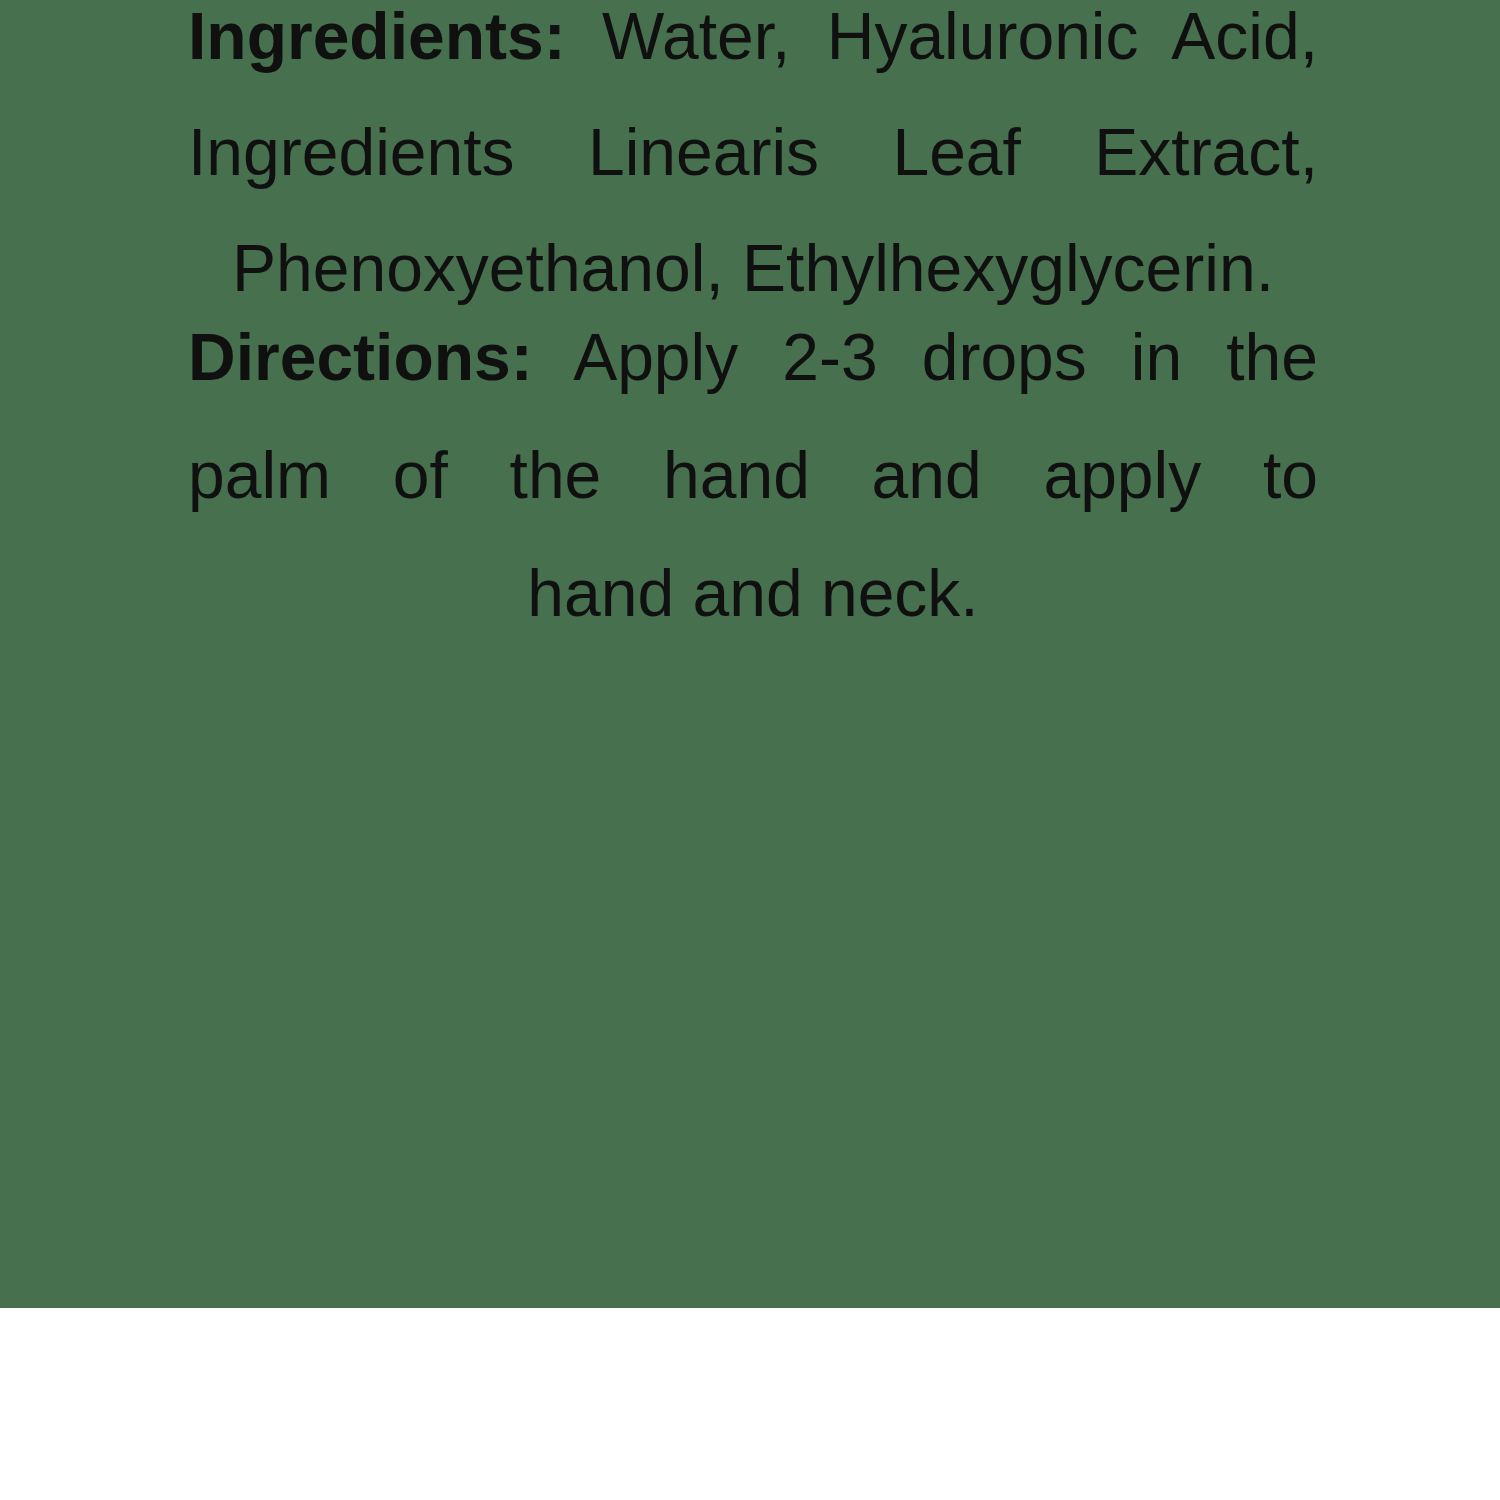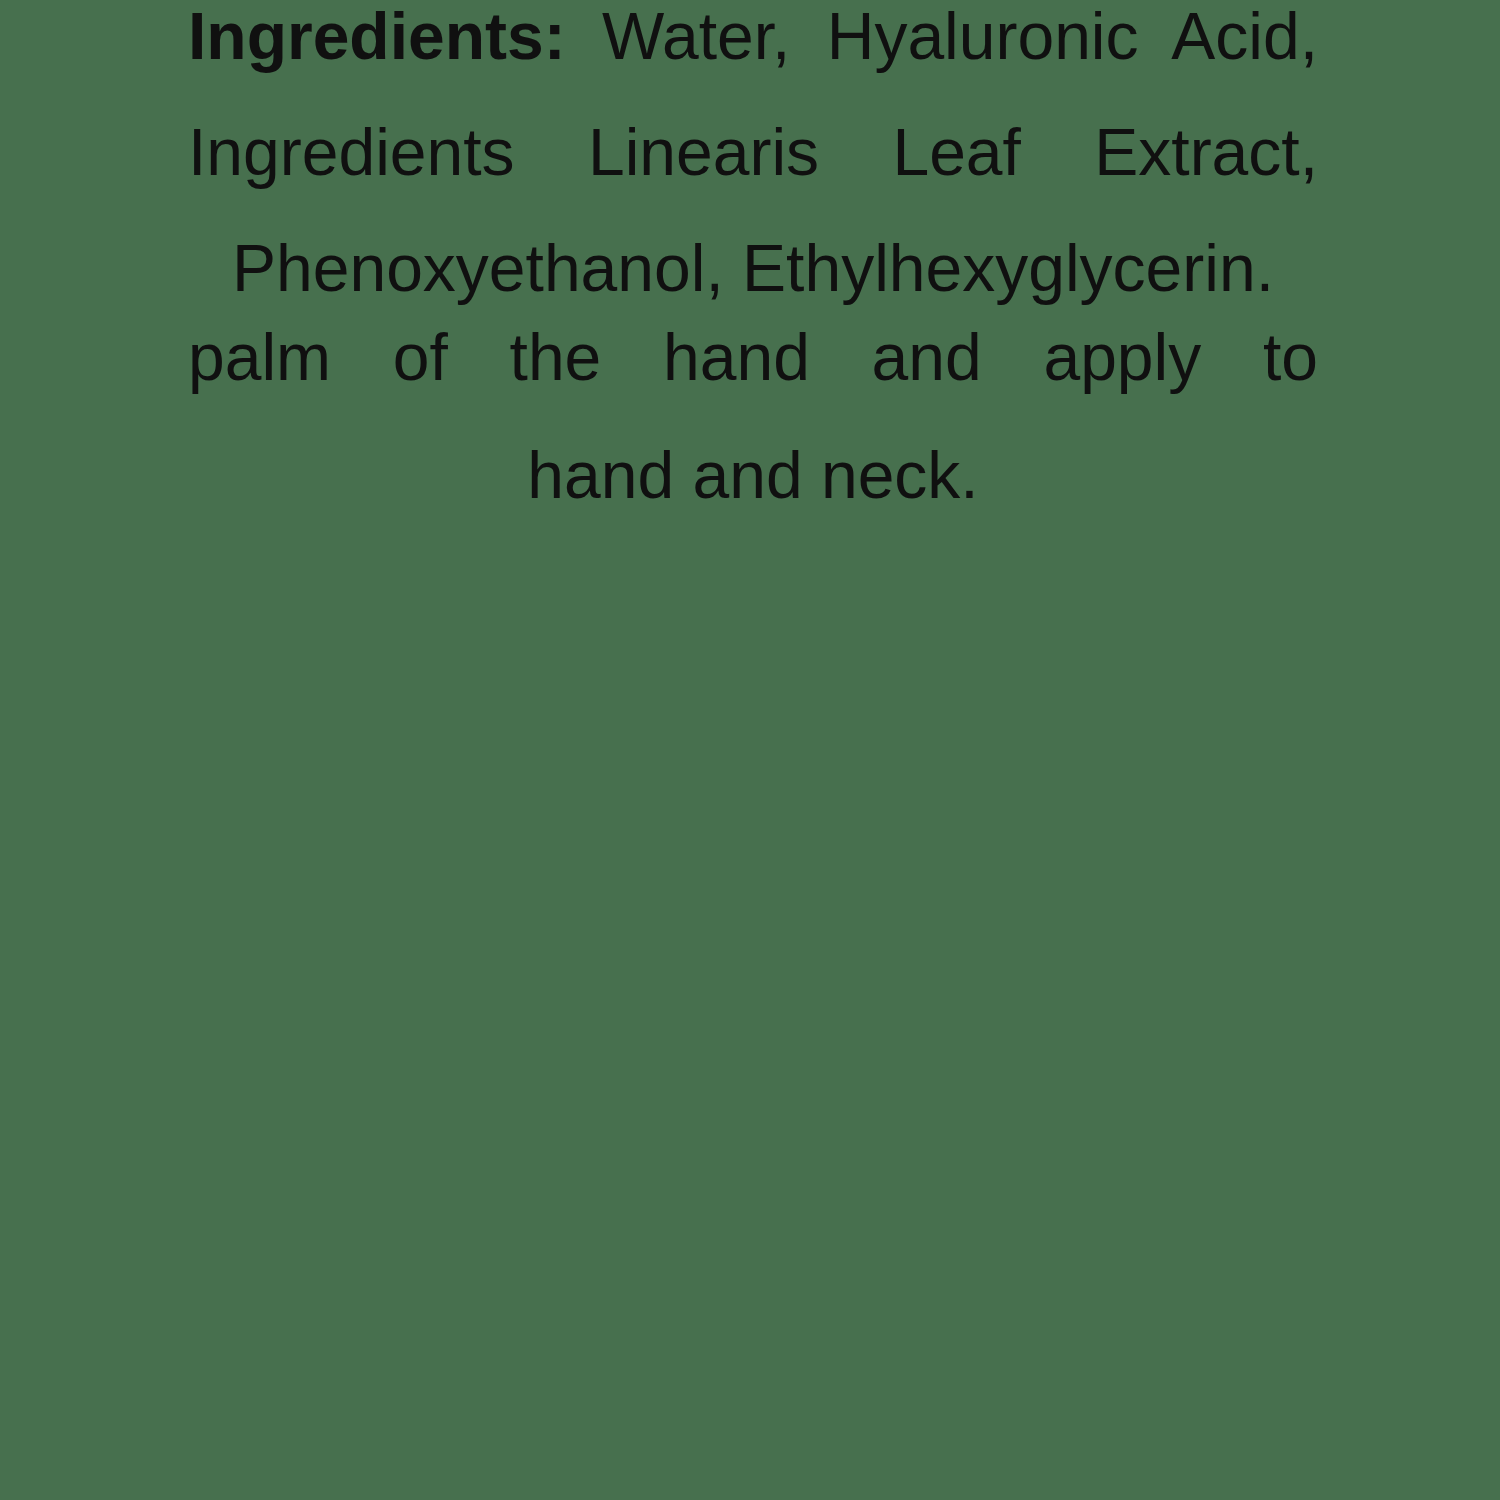--- a/index.html
+++ b/index.html
@@ -2,21 +2,21 @@
 <html><head>
 <meta charset="utf-8">
 <style>
   html, body {
     margin: 0;
     padding: 0;
   }
   .canvas {
     position: relative;
     width: 1500px;
-    height: 1500px;
+    height: 1308px;
     overflow: hidden;
     background: #47704E; 
     font-family: "Liberation Sans", sans-serif;
     text-decoration: underline;
   }
   .label-text {
     position: absolute;
     left: 188px;
     top: -22px;
     width: 1130px;
@@ -55,18 +55,22 @@
     <div class="para1">
       <div class="line justify">
         <span class="bold">Ingredients:</span>
         <span>Water, Hyaluronic Acid,</span>
       </div>
       <div class="line justify">Ingredients Linearis Leaf Extract,</div>
       <div class="line leftline">Phenoxyethanol, Ethylhexyglycerin.</div>
     </div>
 
     <div class="para2">
+      <div class="line justify">
+        <span class="bold">Directions:</span>
+        <span>Apply 2-3 drops in the</span>
+      </div>
       <div class="line justify">palm of the hand and apply to</div>
       <div class="line leftline">hand and neck.</div>
     </div>
 
   </div>
 </div>
 
 </body></html>

